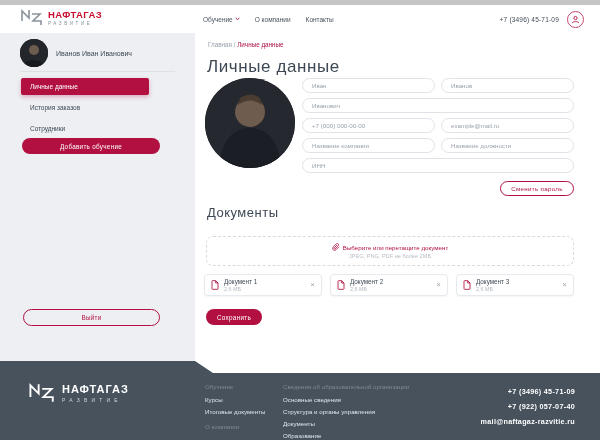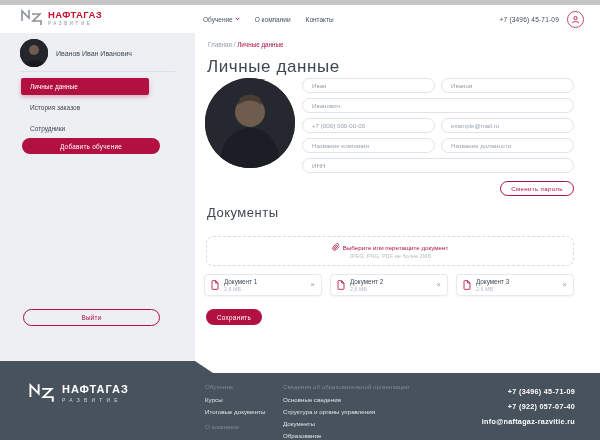--- a/index.html
+++ b/index.html
@@ -259,15 +259,15 @@
   <div class="f-col f-col2">
     <div class="f-head">Сведения об образовательной организации</div>
     <div class="f-link">Основные сведения</div>
     <div class="f-link">Структура и органы управления</div>
     <div class="f-link">Документы</div>
     <div class="f-link">Образование</div>
   </div>
   <div class="f-contacts">
     <div class="f-phone">+7 (3496) 45-71-09</div>
     <div class="f-phone">+7 (922) 057-07-40</div>
-    <div class="f-phone">info@naftagaz-razvitie.ru</div>
+    <div class="f-phone">mail@naftagaz-razvitie.ru</div>
   </div>
 </div>
 
 </body></html>

